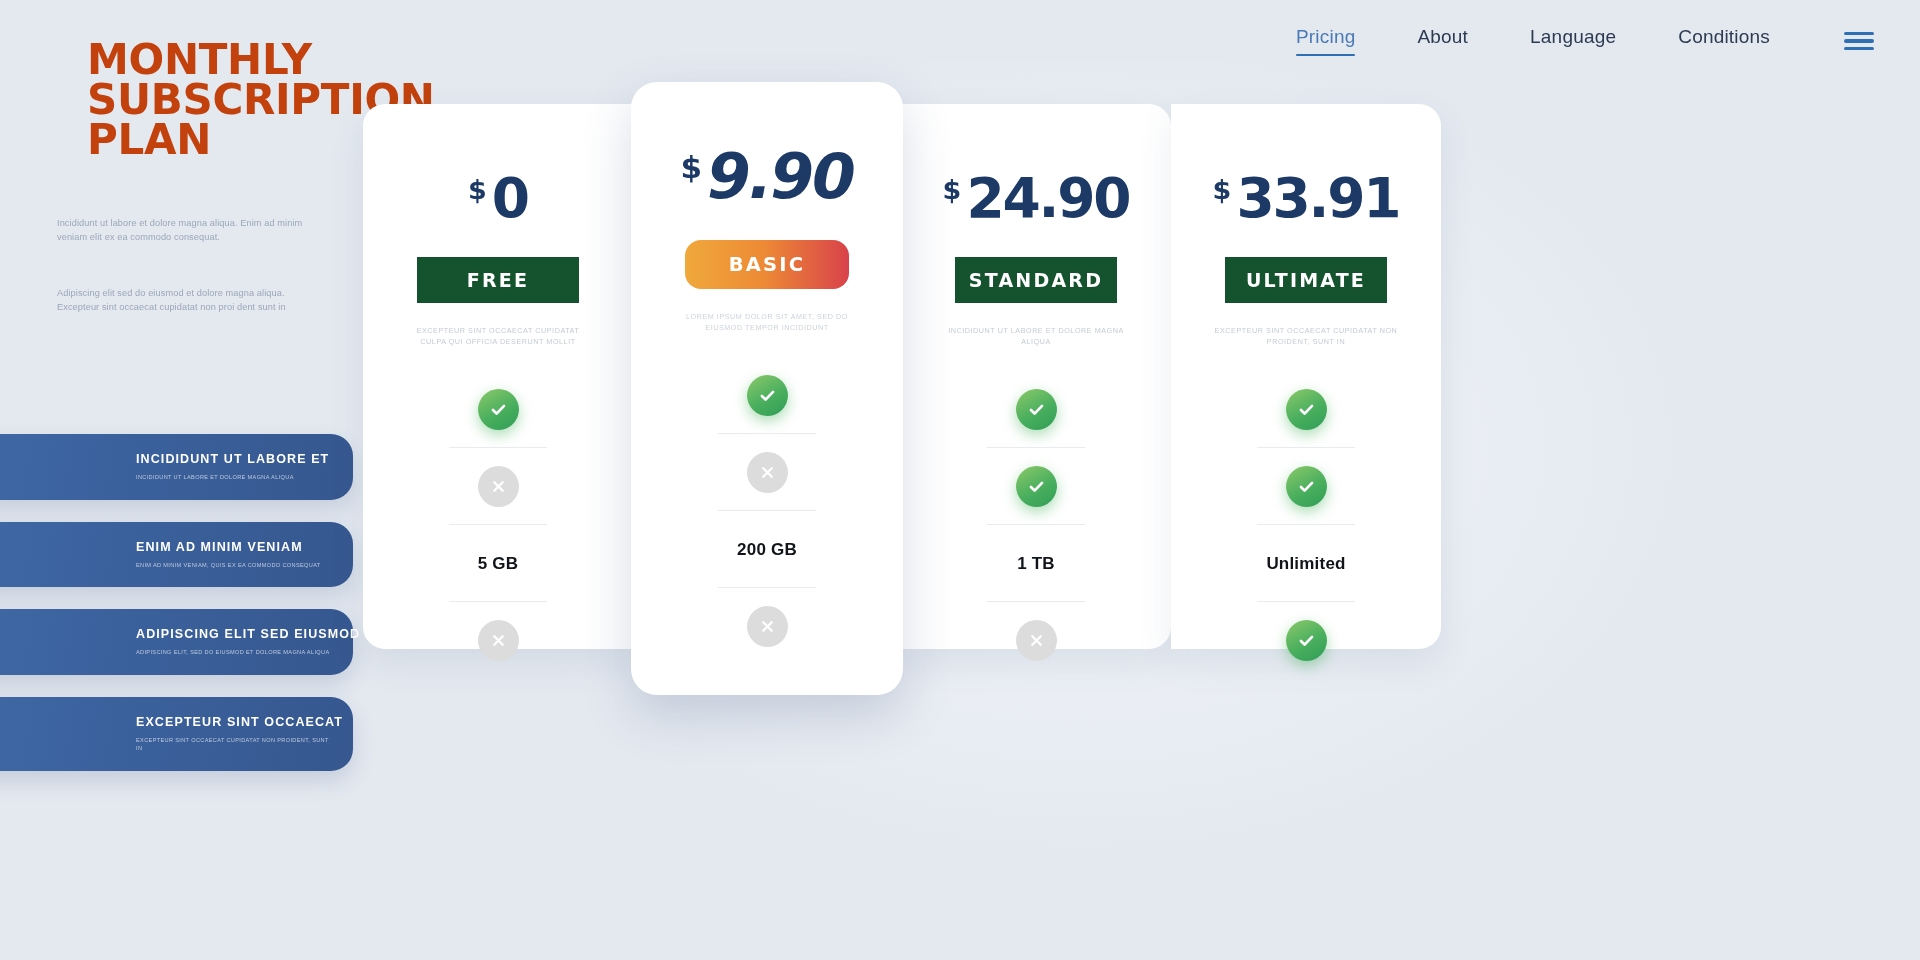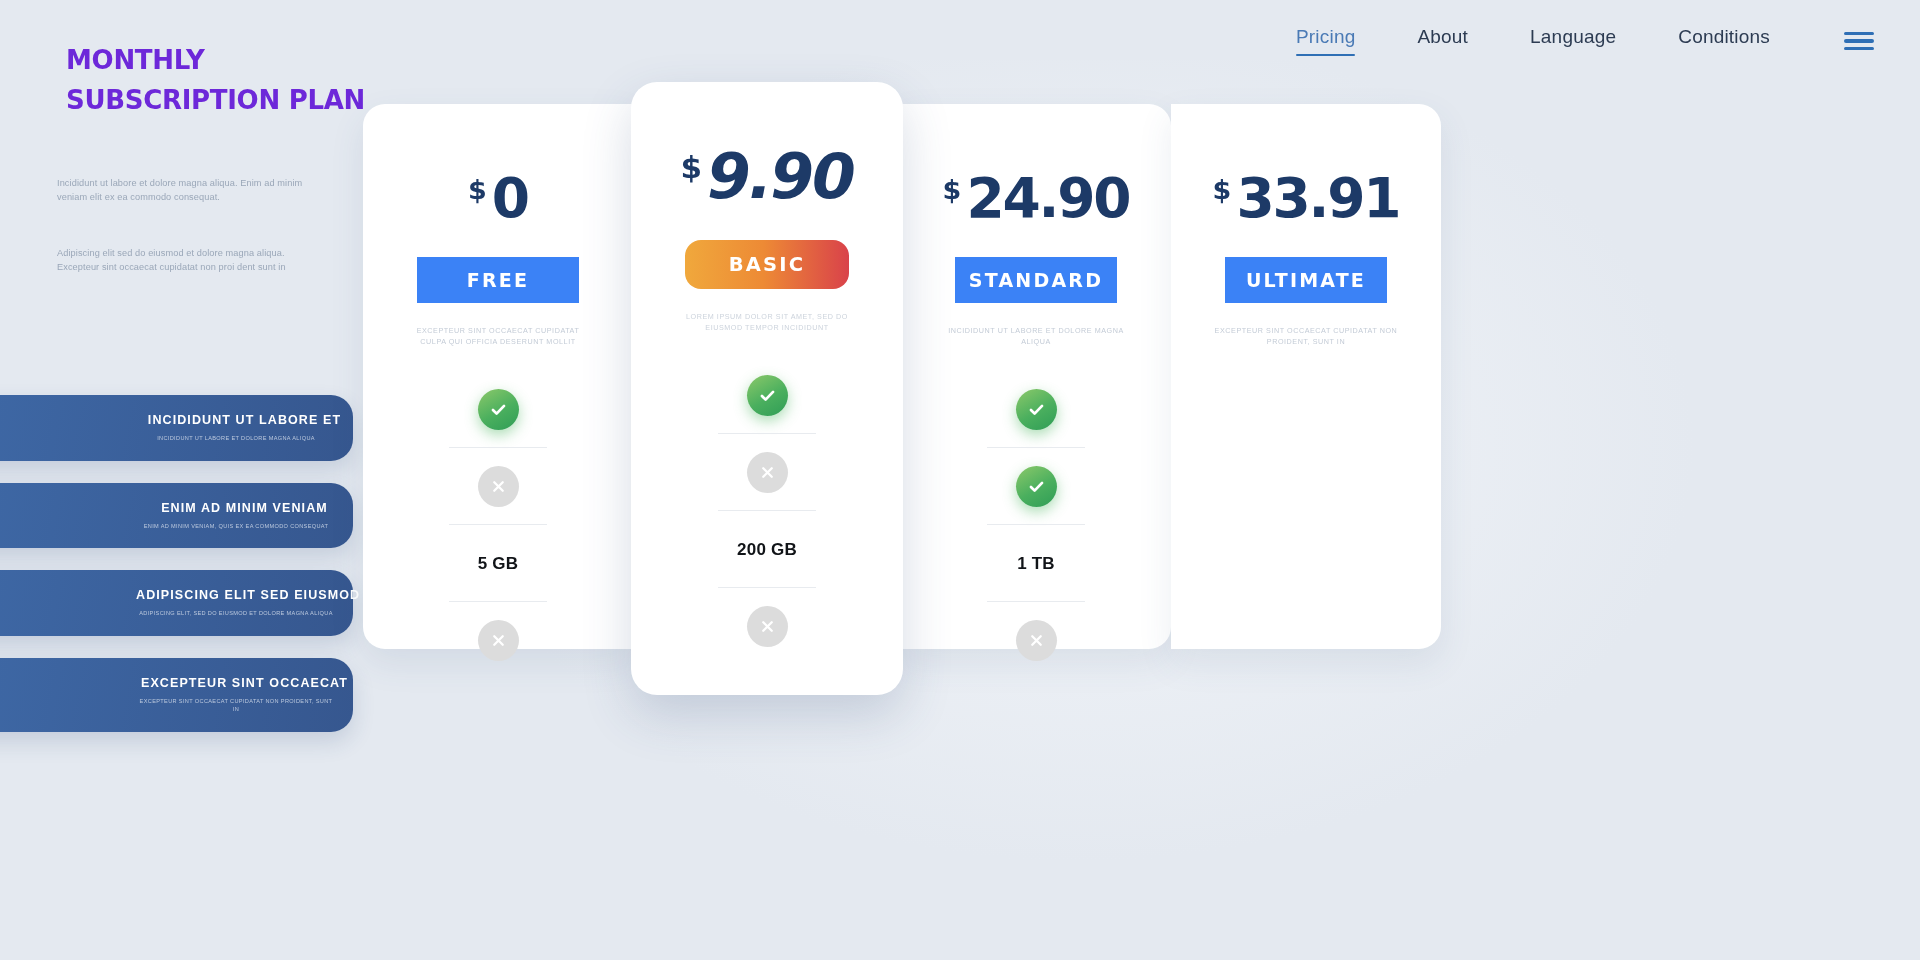--- a/index.html
+++ b/index.html
@@ -36,34 +36,34 @@
     width:30px; height:19px; cursor:pointer; margin-left:12px;
   }
   .hamburger span{ display:block; height:3.4px; background:#2f6fb5; border-radius:2px; }
   .hamburger span:nth-child(2){ width:100%; }
 
   
   .left{
     position:absolute; left:0; top:40px; width:470px;
   }
   .title{
-    margin-left:66px;
-    font-size:26px; line-height:40px; font-weight:bold;
-    color:#6d28d9; letter-spacing:-.3px; text-transform:uppercase;
+    margin-left:87px;
+    font-size:42px; line-height:40px; font-weight:bold;
+    color:#c2410c; letter-spacing:-.3px; text-transform:uppercase;
     font-family:"DejaVu Sans", sans-serif;
     width:300px;
   }
   .paras{ margin-left:57px; margin-top:56px; width:250px; }
   .para{
     font-size:9.2px; line-height:14px; color:#9aa7b8; letter-spacing:.1px;
   }
   .para + .para{ margin-top:42px; }
 
   
-  .pills{ position:absolute; left:0; top:395px; width:450px;text-align:center; }
+  .pills{ position:absolute; left:0; top:434px; width:450px; }
   .pill{
     position:relative; width:435px; margin-left:-82px;
     border-radius:22px;
     background:linear-gradient(100deg,#3f6aa8 0%,#36578f 100%);
     box-shadow:0 10px 22px rgba(40,70,120,.16);
     padding:18px 0 18px 218px;
     margin-bottom:22px;
     cursor:pointer;
   }
   .pill-title{
@@ -110,21 +110,21 @@
   .card.featured .price .cur{ font-size:31px; vertical-align:20px; }
   .card.featured .price .amt{ font-size:63px;font-style:italic; }
 
   .badge{
     display:block; margin:27px auto 0; text-align:center;
     color:#ffffff; font-weight:bold; font-size:19px;
     letter-spacing:2.2px; padding:12px 0; width:162px;
     font-family:"DejaVu Sans", sans-serif;
     cursor:pointer;
   }
-  .badge.blue{ background:#3b82f6; }
+  .badge.blue{ background:#14532d; }
   .badge.orange{
     width:164px; padding:13px 0; font-size:19.5px;
     background:linear-gradient(90deg,#f0a83c 0%,#ed8a35 48%,#d9424a 100%);
     border-radius:16px;
   }
 
   .card-desc{
     margin:22px auto 0; width:190px; text-align:center;
     font-size:7.2px; line-height:11px; letter-spacing:.55px;
     color:#c3cbd6; text-transform:uppercase;
@@ -306,15 +306,41 @@
       </div>
     </div>
   </div>
 
   <div class="card plain" style="border-top-left-radius:0;border-bottom-left-radius:0;">
     <div class="price">
       <span class="cur">$</span><span class="amt">33.91</span>
     </div>
     <div class="badge blue">ULTIMATE</div>
     <div class="card-desc">EXCEPTEUR SINT OCCAECAT CUPIDATAT NON PROIDENT, SUNT IN</div>
+    <div class="features">
+      <div class="frow">
+        <div class="ico yes">
+          <svg width="19" height="19" viewBox="0 0 24 24">
+              <path d="M5 12.6l4.6 4.6L19 7.4" fill="none" stroke="#fff" stroke-width="3.4" stroke-linecap="round" stroke-linejoin="round"></path>
+            </svg>
+        </div>
+      </div>
+      <div class="frow">
+        <div class="ico yes">
+          <svg width="19" height="19" viewBox="0 0 24 24">
+              <path d="M5 12.6l4.6 4.6L19 7.4" fill="none" stroke="#fff" stroke-width="3.4" stroke-linecap="round" stroke-linejoin="round"></path>
+            </svg>
+        </div>
+      </div>
+      <div class="frow">
+        <div class="storage">Unlimited</div>
+      </div>
+      <div class="frow last">
+        <div class="ico yes">
+          <svg width="19" height="19" viewBox="0 0 24 24">
+              <path d="M5 12.6l4.6 4.6L19 7.4" fill="none" stroke="#fff" stroke-width="3.4" stroke-linecap="round" stroke-linejoin="round"></path>
+            </svg>
+        </div>
+      </div>
+    </div>
   </div>
 
 </div>
 
 </body></html>

